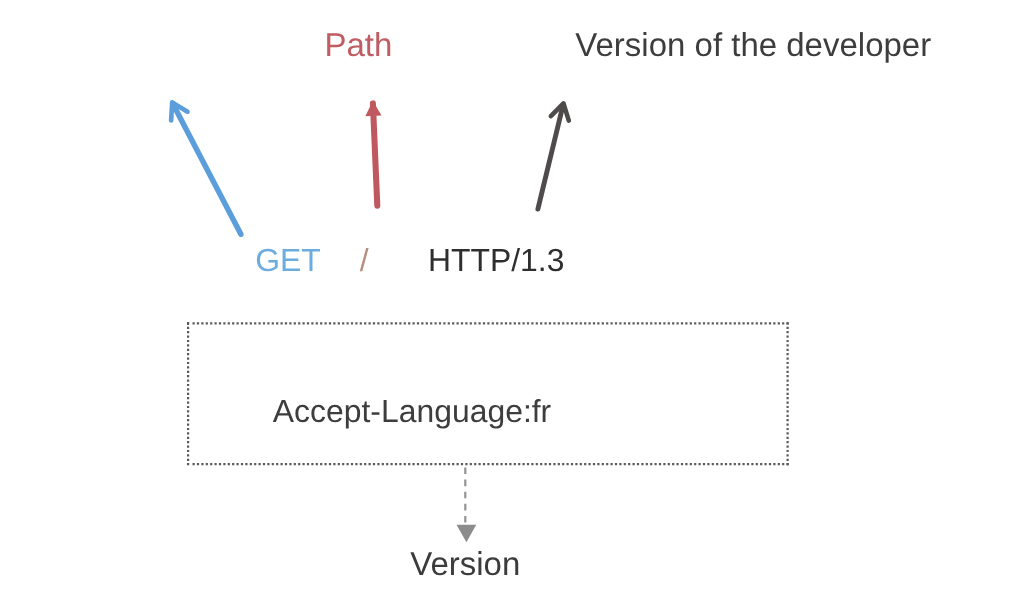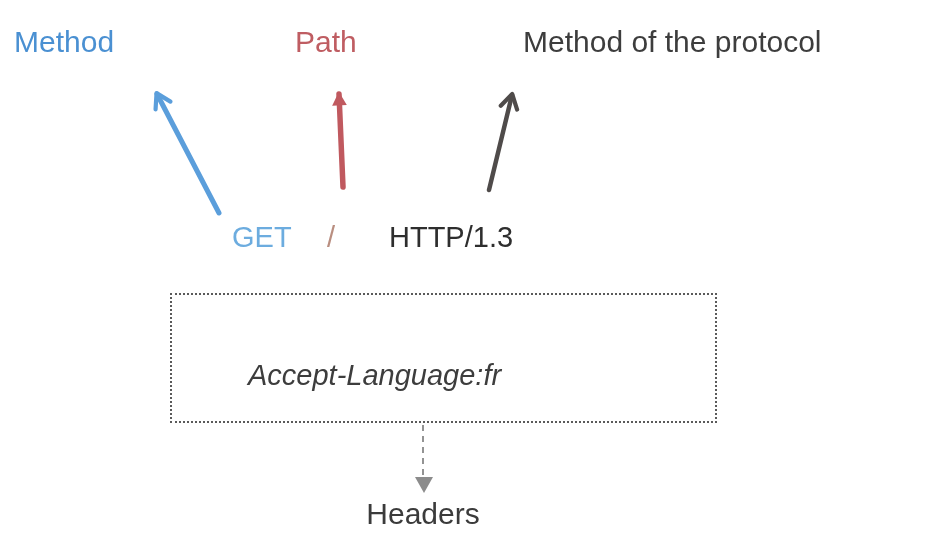--- a/index.html
+++ b/index.html
@@ -31,25 +31,24 @@
   .headers-label{
     position:absolute;left:353px;top:499px;width:140px;text-align:center;
     font-size:30px;line-height:30px;font-weight:400;
   }
 </style>
 </head>
 <body>
 
 <div class="stage">
 
-  <div class="abs toplabel" style="left: 14px; top: 27px; color: rgb(74, 144, 210);">Method</div>
 
   <div class="abs toplabel" style="left: 295px; top: 27px; color: rgb(191, 93, 98);">Path</div>
 
-  <div class="abs toplabel" style="left: 523px; top: 27px; color: rgb(61, 61, 61);">Method of the protocol</div>
+  <div class="abs toplabel" style="left: 523px; top: 27px; color: rgb(61, 61, 61);">Version of the developer</div>
 
   <svg class="arrows-layer" width="928" height="559" viewBox="0 0 928 559" xmlns="http://www.w3.org/2000/svg">
     <defs>
       <marker id="head-open-blue" viewBox="0 0 12 12" refX="9.5" refY="6" markerWidth="24" markerHeight="24" orient="auto" markerUnits="userSpaceOnUse">
         <polyline points="3,1.8 10,6 3,10.2" fill="none" stroke-width="2.1" stroke-linecap="round" stroke-linejoin="round" stroke="#5b9edb"></polyline>
       </marker>
       <marker id="head-closed-red" viewBox="0 0 12 12" refX="9" refY="6" markerWidth="20" markerHeight="20" orient="auto" markerUnits="userSpaceOnUse">
         <path d="M2.2,1.6 L10.4,6 L2.2,10.4 z" fill="#c0595f"></path>
       </marker>
       <marker id="head-open-dark" viewBox="0 0 12 12" refX="9.5" refY="6" markerWidth="24" markerHeight="24" orient="auto" markerUnits="userSpaceOnUse">
@@ -61,21 +60,21 @@
     <line x1="489" y1="190" x2="512" y2="95" stroke-width="4.5" stroke-linecap="round" marker-end="url(#head-open-dark)" stroke="#4f4b4a"></line>
   </svg>
 
   <div class="abs reqpart" style="left: 232px; top: 223px; color: rgb(108, 172, 223);">GET</div>
 
   <div class="abs reqpart" style="left: 327px; top: 223px; color: rgb(185, 142, 128);">/</div>
 
   <div class="abs reqpart" style="left: 389px; top: 223px; color: rgb(46, 46, 46);">HTTP/1.3</div>
 
   <div class="headers-box" style="border-color: rgb(90, 90, 90);">
-    <div class="box-line l2" style="color: rgb(61, 61, 61); font-style: italic;">Accept-Language:fr</div>
+    <div class="box-line l2" style="color: rgb(61, 61, 61);">Accept-Language:fr</div>
   </div>
 
   <div class="dashed-connector" style="border-left-color: rgb(147, 147, 147);"></div>
   <div class="down-triangle" style="border-top-color: rgb(140, 140, 140);"></div>
 
-  <div class="headers-label" style="color: rgb(59, 59, 59);">Headers</div>
+  <div class="headers-label" style="color: rgb(59, 59, 59);">Version</div>
 
 </div>
 
 </body></html>

